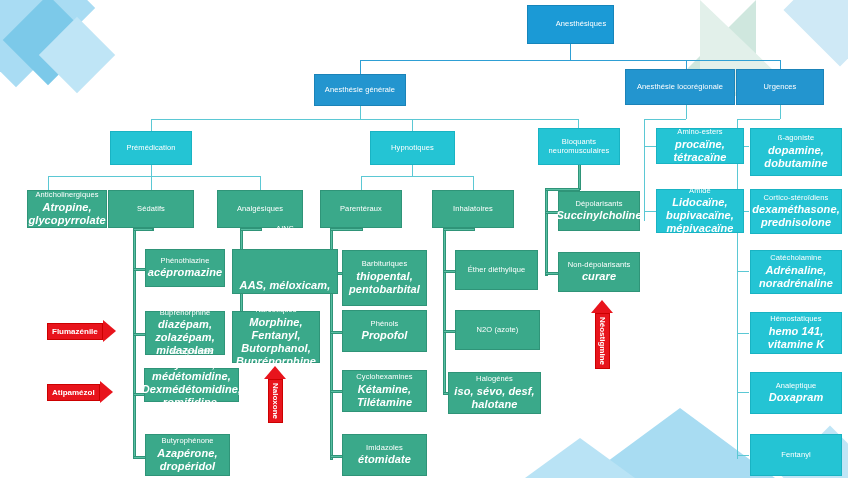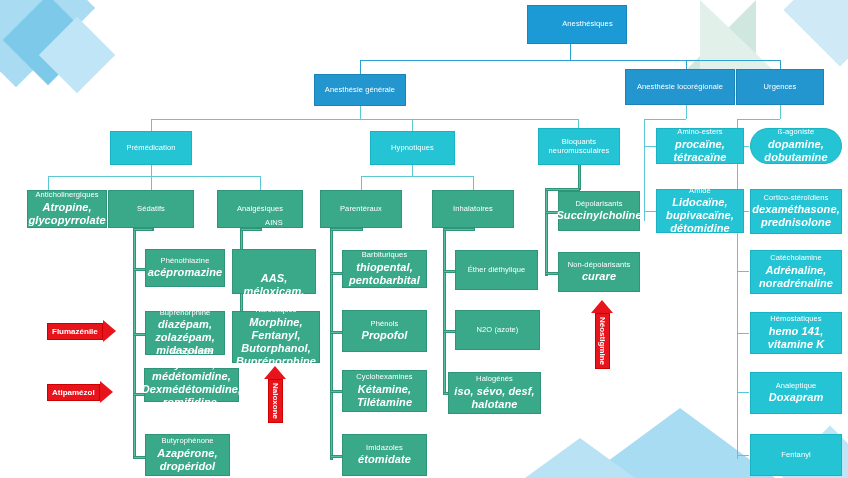--- a/index.html
+++ b/index.html
@@ -150,21 +150,21 @@
   <div class="ln v" style="left:780px;top:105px;height:14px;"></div>
   <div class="ln v" style="left:737px;top:119px;height:340px;"></div>
   <div class="ln h" style="left:737px;top:119px;width:43px;"></div>
   <div class="ln h" style="left:737px;top:146px;width:12px;"></div>
   <div class="ln h" style="left:737px;top:211px;width:12px;"></div>
   <div class="ln h" style="left:737px;top:271px;width:12px;"></div>
   <div class="ln h" style="left:737px;top:333px;width:12px;"></div>
   <div class="ln h" style="left:737px;top:392px;width:12px;"></div>
   <div class="ln h" style="left:737px;top:455px;width:12px;"></div>
 
-  <div class="node lvl0" style="left:527px;top:5px;width:100px;height:39px;padding-left:24px;">
+  <div class="node lvl0" style="left:527px;top:5px;width:87px;height:39px;padding-left:24px;">
     <span class="t1">Anesthésiques</span>
   </div>
 
   <div class="node lvl1" style="left:314px;top:74px;width:92px;height:32px;">
     <span class="t1">Anesthésie générale</span>
   </div>
   <div class="node lvl1" style="left:625px;top:69px;width:110px;height:36px;">
     <span class="t1">Anesthésie locorégionale</span>
   </div>
   <div class="node lvl1" style="left:736px;top:69px;width:88px;height:36px;">
@@ -177,21 +177,21 @@
   <div class="node cyan" style="left:370px;top:131px;width:85px;height:34px;">
     <span class="t1">Hypnotiques</span>
   </div>
   <div class="node cyan" style="left:538px;top:128px;width:82px;height:37px;">
     <span class="t1">Bloquants neuromusculaires</span>
   </div>
   <div class="node cyan" style="left:656px;top:128px;width:88px;height:36px;">
     <span class="t1">Amino-esters</span>
     <span class="t2">procaïne, tétracaïne</span>
   </div>
-  <div class="node cyan" style="left:750px;top:128px;width:92px;height:36px;border-radius:18px;">
+  <div class="node cyan" style="left:750px;top:128px;width:92px;height:48px;">
     <span class="t1">ß-agoniste</span>
     <span class="t2">dopamine, dobutamine</span>
   </div>
 
   <div class="node green" style="left:7px;top:190px;width:80px;height:38px;margin-left:20px;">
     <span class="t1">Anticholinergiques</span>
     <span class="t2">Atropine, glycopyrrolate</span>
   </div>
   <div class="node green" style="left:108px;top:190px;width:86px;height:38px;">
     <span class="t1">Sédatifs</span>
@@ -210,37 +210,37 @@
   </div>
   <div class="node green" style="left:144px;top:368px;width:95px;height:34px;">
     <span class="t1">α2 agonistes</span>
     <span class="t2">Xylazine, médétomidine, Dexmédétomidine, romifidine, détomidine</span>
   </div>
   <div class="node green" style="left:145px;top:434px;width:85px;height:42px;">
     <span class="t1">Butyrophénone</span>
     <span class="t2">Azapérone, dropéridol</span>
   </div>
 
-  <div class="node green" style="left:232px;top:249px;width:84px;height:45px;gap:44px;">
+  <div class="node green" style="left:232px;top:249px;width:106px;height:45px;gap:44px;">
     <span class="t1">AINS</span>
     <span class="t2">AAS, méloxicam, carprofène, firocoxib</span>
   </div>
   <div class="node green" style="left:232px;top:311px;width:88px;height:52px;">
     <span class="t1">Narcotiques</span>
     <span class="t2">Morphine, Fentanyl, Butorphanol, Buprénorphine</span>
   </div>
 
   <div class="node green" style="left:320px;top:190px;width:82px;height:38px;">
     <span class="t1">Parentéraux</span>
   </div>
   <div class="node green" style="left:432px;top:190px;width:82px;height:38px;">
     <span class="t1">Inhalatoires</span>
   </div>
 
-  <div class="node green" style="left:342px;top:250px;width:85px;height:38px;">
+  <div class="node green" style="left:342px;top:250px;width:85px;height:56px;">
     <span class="t1">Barbituriques</span>
     <span class="t2">thiopental, pentobarbital</span>
   </div>
   <div class="node green" style="left:342px;top:310px;width:85px;height:42px;">
     <span class="t1">Phénols</span>
     <span class="t2">Propofol</span>
   </div>
   <div class="node green" style="left:342px;top:370px;width:85px;height:42px;">
     <span class="t1">Cyclohexamines</span>
     <span class="t2">Kétamine, Tilétamine</span>
@@ -265,21 +265,21 @@
     <span class="t1">Dépolarisants</span>
     <span class="t2">Succinylcholine</span>
   </div>
   <div class="node green" style="left:558px;top:252px;width:82px;height:40px;">
     <span class="t1">Non-dépolarisants</span>
     <span class="t2">curare</span>
   </div>
 
   <div class="node cyan" style="left:656px;top:189px;width:88px;height:44px;">
     <span class="t1">Amide</span>
-    <span class="t2">Lidocaïne, bupivacaïne, détomidine</span>
+    <span class="t2">Lidocaïne, bupivacaïne, mépivacaïne</span>
   </div>
 
   <div class="node cyan" style="left:750px;top:189px;width:92px;height:45px;">
     <span class="t1">Cortico-stéroïdiens</span>
     <span class="t2">dexaméthasone, prednisolone</span>
   </div>
   <div class="node cyan" style="left:750px;top:250px;width:92px;height:44px;">
     <span class="t1">Catécholamine</span>
     <span class="t2">Adrénaline, noradrénaline</span>
   </div>

